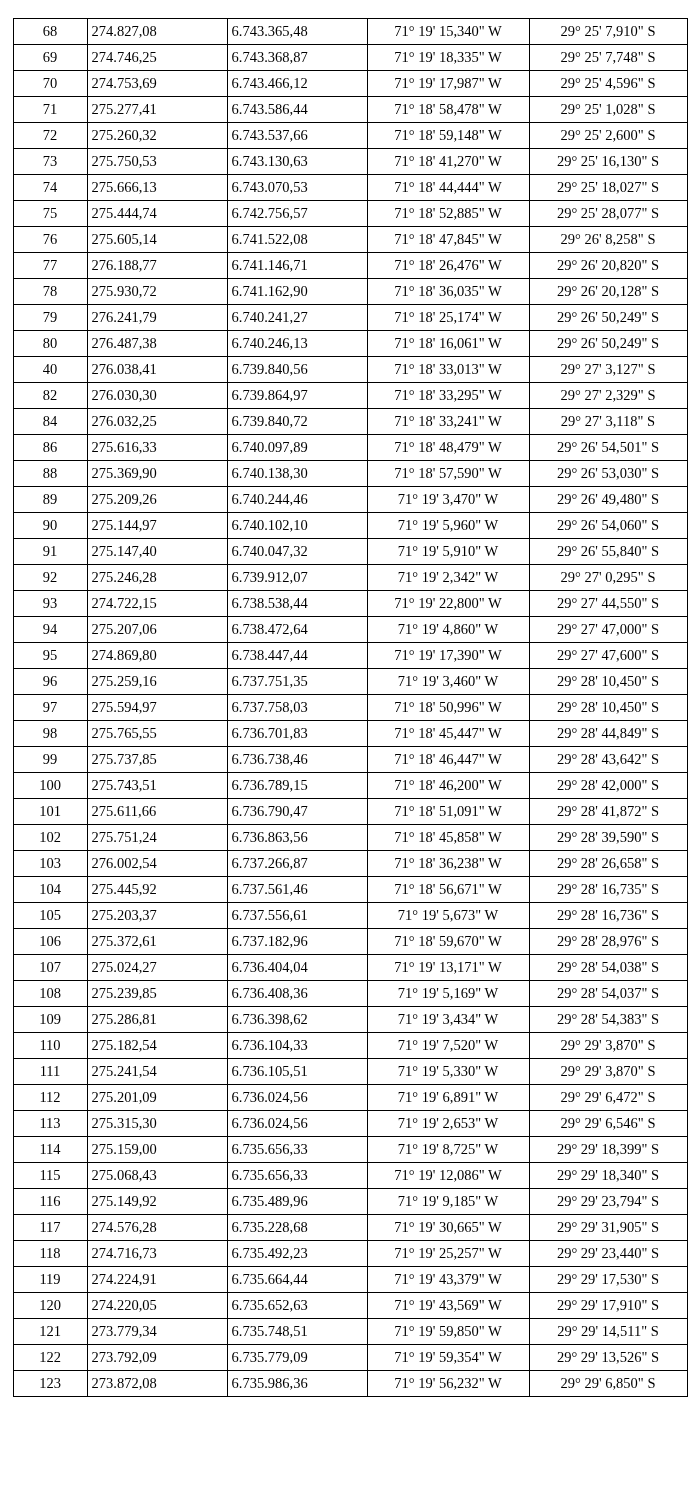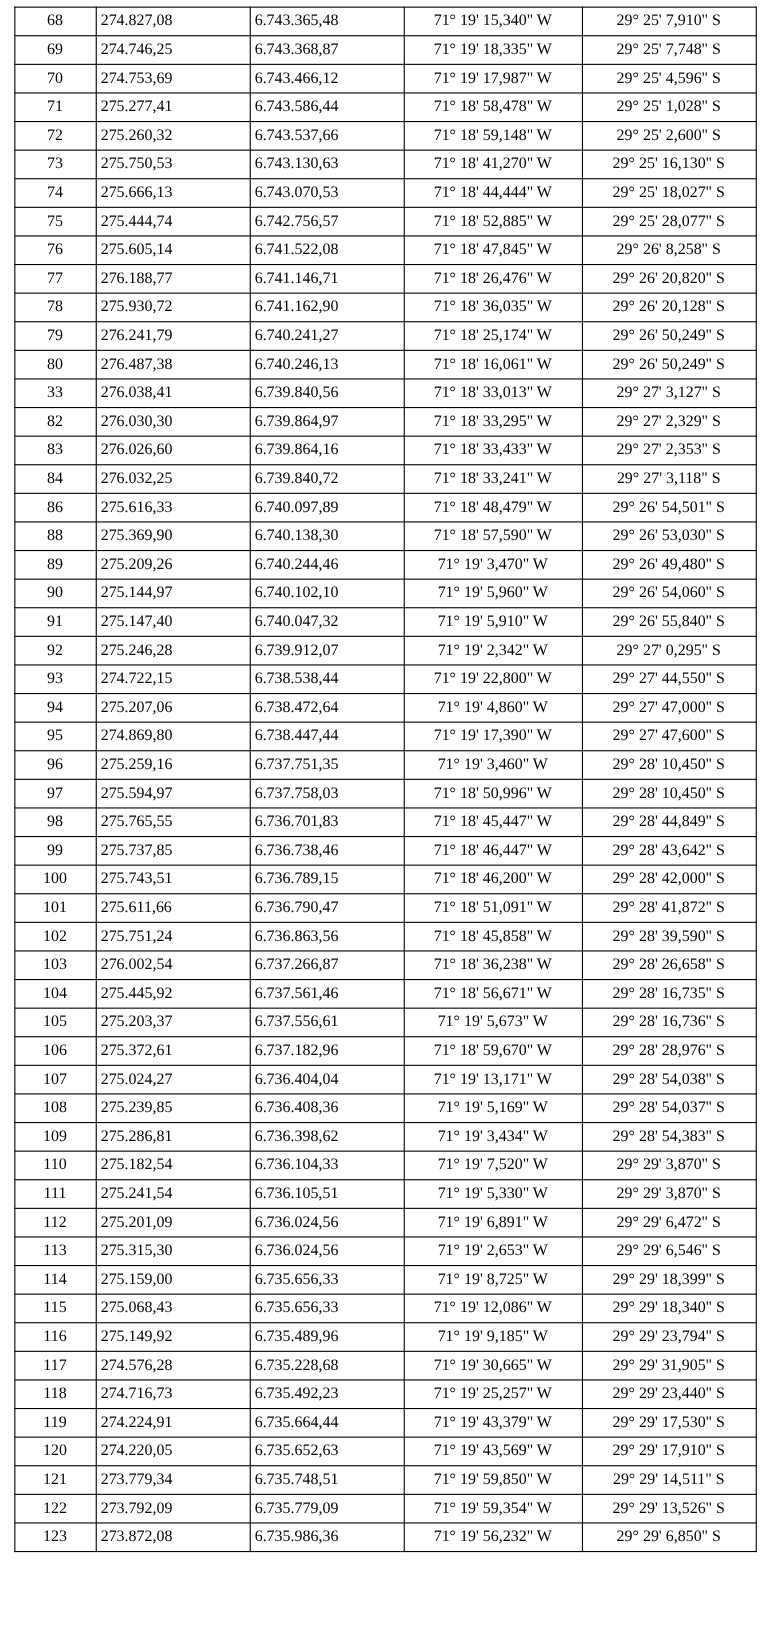--- a/index.html
+++ b/index.html
@@ -13,21 +13,21 @@
     color: #000000;
   }
   .sheet {
     width: 700px;
     box-sizing: border-box;
     padding: 2px 2px 2px 2px;
   }
   table.coords {
     border-collapse: collapse;
     width: 593px;
-    margin: 4px auto;
+    margin: 16px auto;
     table-layout: fixed;
   }
   table.coords td {
     border: 1px solid #000000;
     height: 25px;
     line-height: 25px;
     padding: 0 4px;
     font-size: 14.5px;
     white-space: nowrap;
     overflow: hidden;
@@ -142,41 +142,34 @@
           <td class="lat">29° 26' 50,249" S</td>
         </tr>
         <tr>
           <td class="idx">80</td>
           <td class="east">276.487,38</td>
           <td class="north">6.740.246,13</td>
           <td class="lon">71° 18' 16,061" W</td>
           <td class="lat">29° 26' 50,249" S</td>
         </tr>
         <tr>
-          <td class="idx">33</td>
+          <td class="idx">40</td>
           <td class="east">276.038,41</td>
           <td class="north">6.739.840,56</td>
           <td class="lon">71° 18' 33,013" W</td>
           <td class="lat">29° 27' 3,127" S</td>
         </tr>
         <tr>
           <td class="idx">82</td>
           <td class="east">276.030,30</td>
           <td class="north">6.739.864,97</td>
           <td class="lon">71° 18' 33,295" W</td>
           <td class="lat">29° 27' 2,329" S</td>
         </tr>
         <tr>
-          <td class="idx">83</td>
-          <td class="east">276.026,60</td>
-          <td class="north">6.739.864,16</td>
-          <td class="lon">71° 18' 33,433" W</td>
-          <td class="lat">29° 27' 2,353" S</td>
-        </tr>
-        <tr>
           <td class="idx">84</td>
           <td class="east">276.032,25</td>
           <td class="north">6.739.840,72</td>
           <td class="lon">71° 18' 33,241" W</td>
           <td class="lat">29° 27' 3,118" S</td>
         </tr>
         <tr>
           <td class="idx">86</td>
           <td class="east">275.616,33</td>
           <td class="north">6.740.097,89</td>

